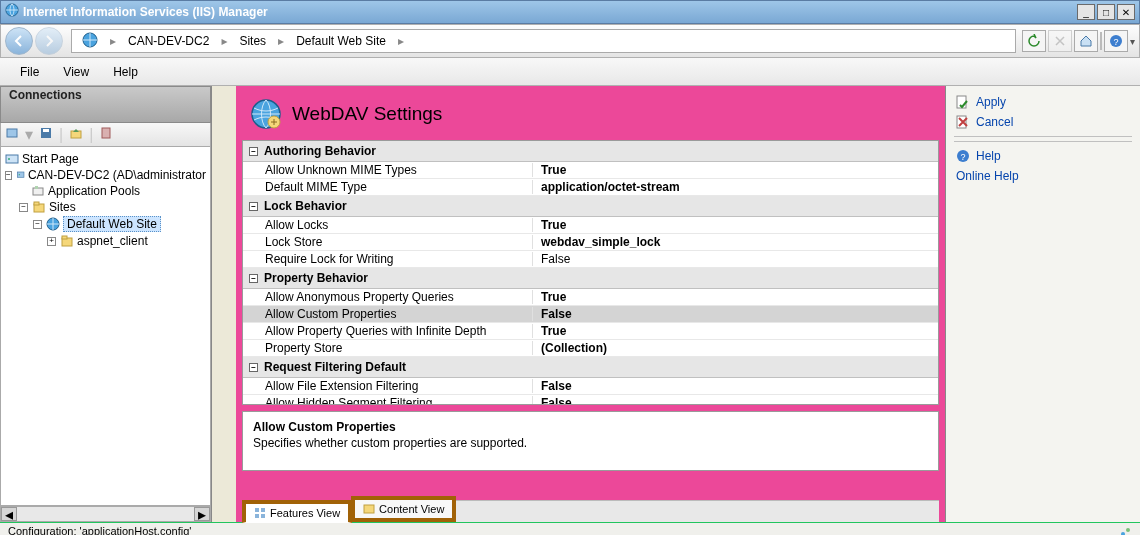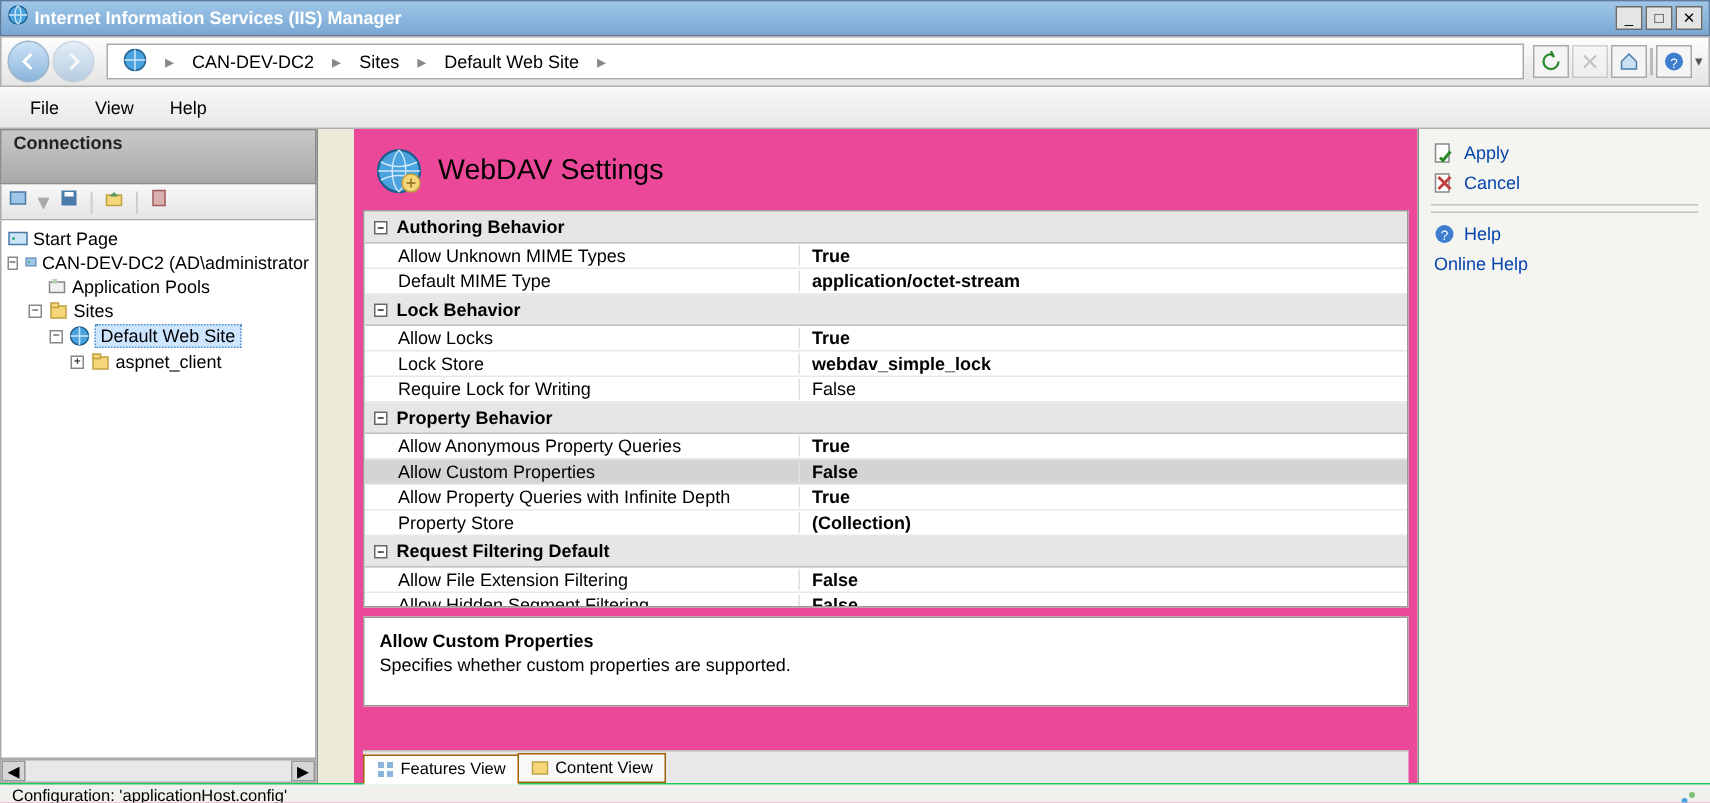--- a/index.html
+++ b/index.html
@@ -56,21 +56,21 @@
 .grp .exp{width:9px;height:9px;border:1px solid #666;display:inline-flex;align-items:center;justify-content:center;font-size:8px;margin-right:6px;background:#fff;}
 .row{display:flex;font-size:12px;border-bottom:1px solid #e8e8e8;height:17px;align-items:center;}
 .row .k{width:290px;padding-left:22px;border-right:1px solid #e0e0e0;}
 .row .v{padding-left:8px;font-weight:bold;}
 .row.selected{background:#d4d4d4;}
 .row.selected .v{font-weight:bold;}
 .row .v.plain{font-weight:normal;}
 .descbox{border:1px solid #9a9a9a;background:#fff;margin-top:6px;padding:8px 10px;height:60px;font-size:12px;}
 .descbox .dt{font-weight:bold;margin-bottom:2px;}
 .tabs{margin-top:auto;display:flex;border-top:1px solid #bbb;background:#e8e8e8;height:22px;align-items:flex-end;}
-.tab{font-size:11px;padding:3px 8px;border:1px solid #a16207;background:#f8f8f8;margin-right:-1px;display:flex;align-items:flex-end;gap:4px;}
+.tab{font-size:11px;padding:3px 8px;border:4px solid #a16207;background:#f8f8f8;margin-right:-1px;display:flex;align-items:flex-end;gap:4px;}
 .tab.active{background:#fff;border-bottom:1px solid #fff;position:relative;top:1px;}
 .tab svg{width:12px;height:12px;}
 
 
 .actions{width:195px;border-left:1px solid #888;background:#f4f4f0;}
 .actbody{padding:6px 8px;font-size:12px;}
 .actitem{display:flex;align-items:center;gap:6px;padding:3px 2px;color:#0645ad;cursor:default;}
 .actitem svg{width:14px;height:14px;}
 .actsep{height:1px;background:#c0c0c0;margin:4px 0;}
 

